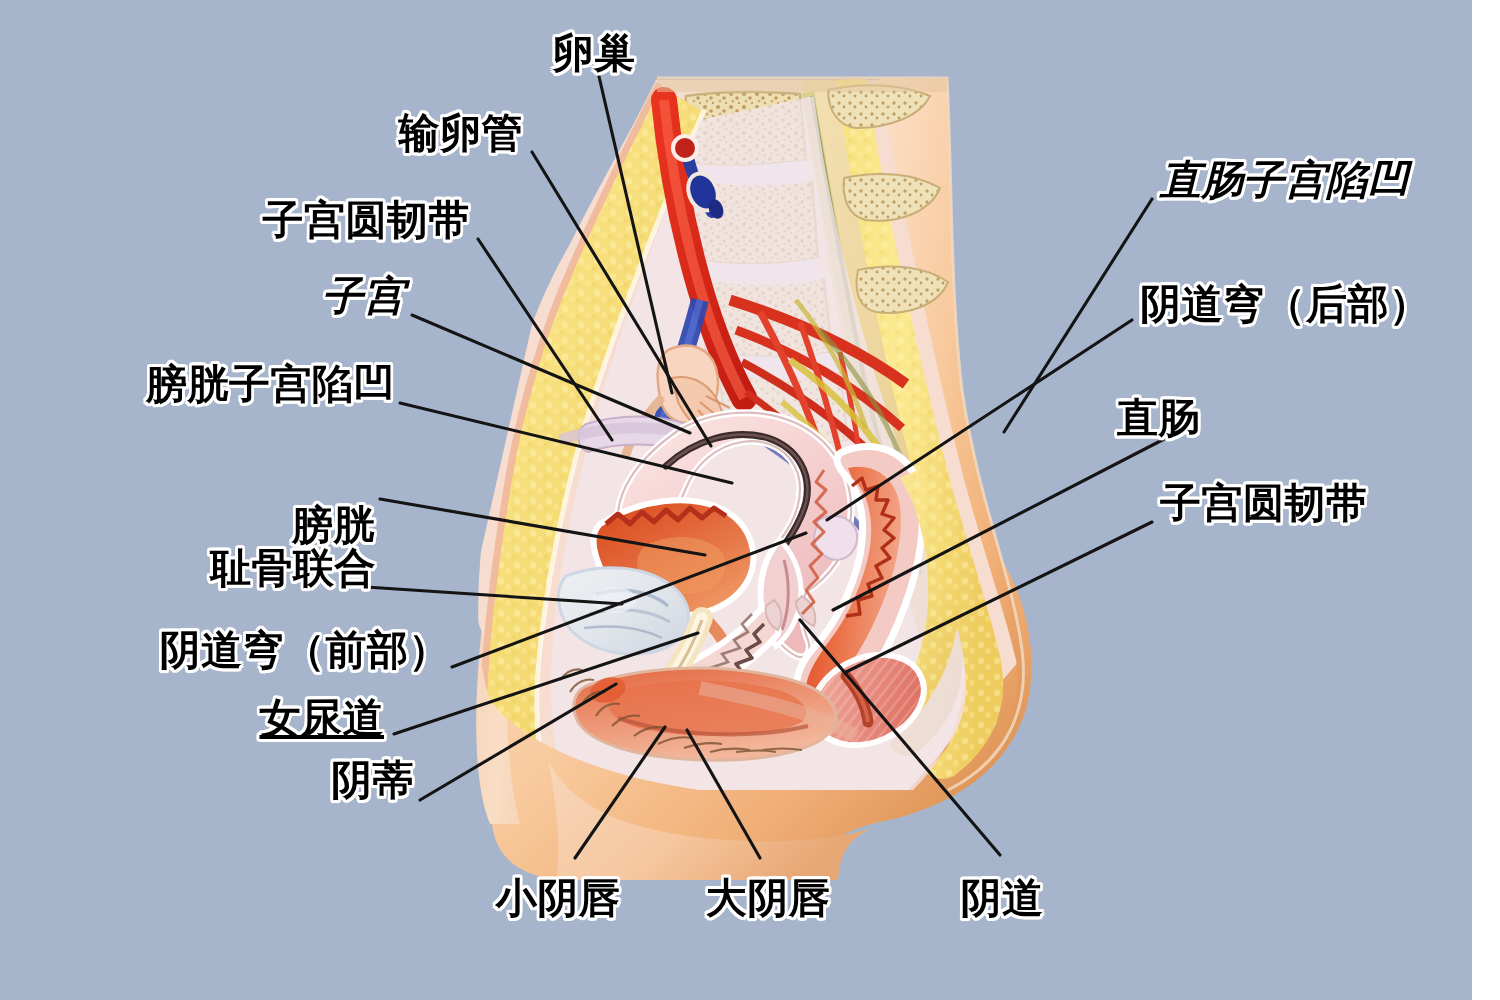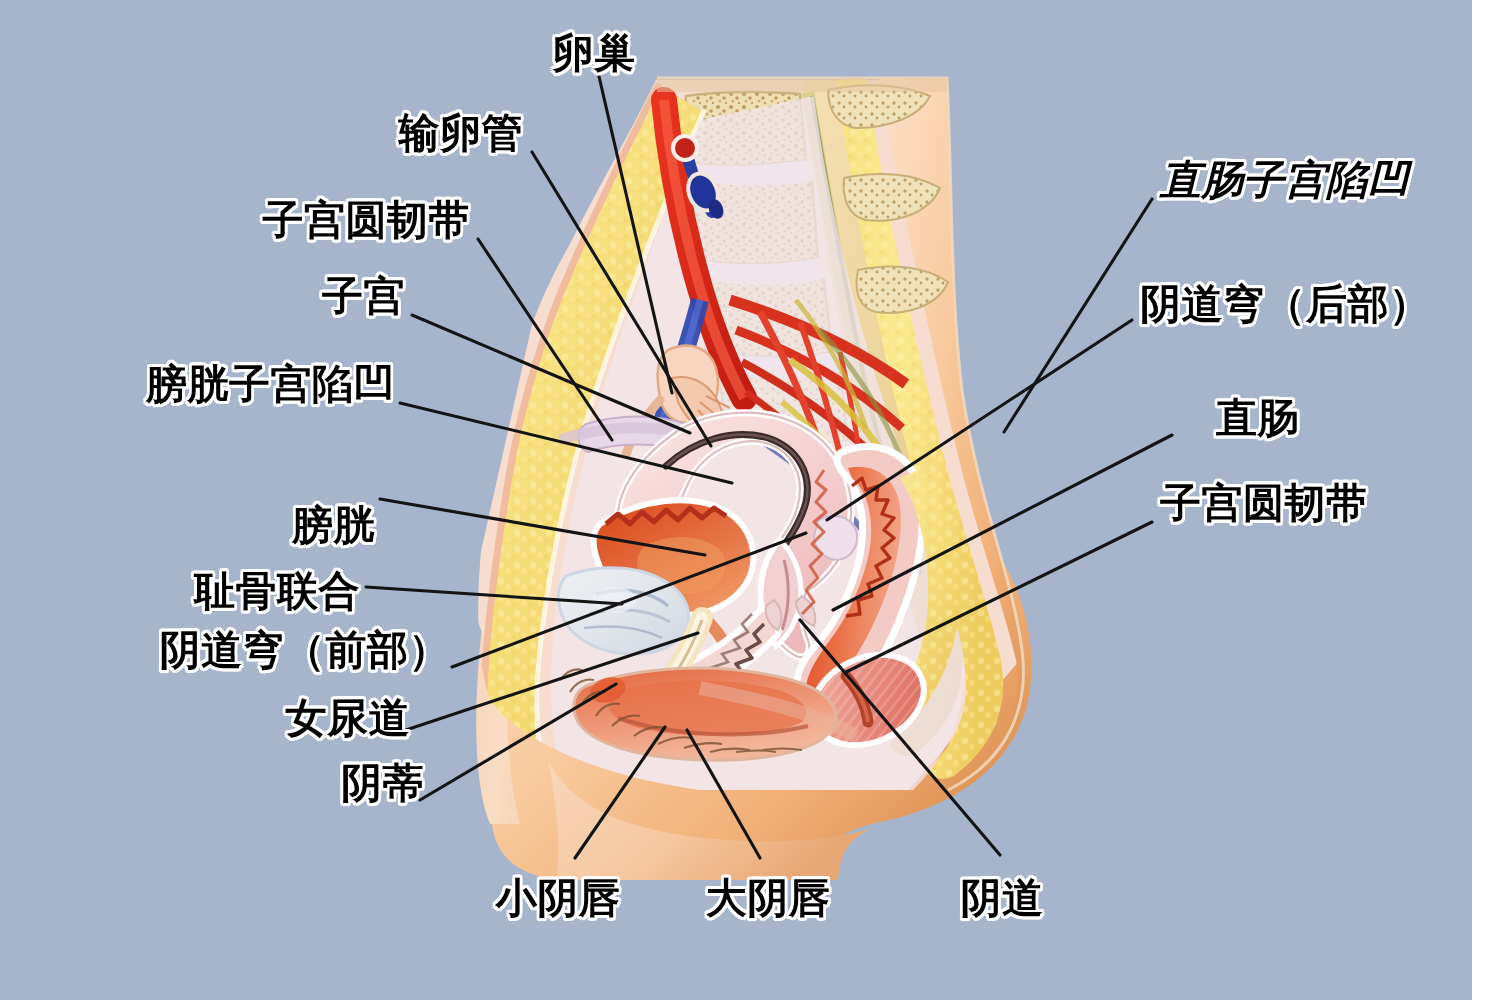--- a/index.html
+++ b/index.html
@@ -575,29 +575,29 @@
         <line x1="575" y1="858" x2="665" y2="727"></line>
         <line x1="760" y1="858" x2="687" y2="730"></line>
         <line x1="1000" y1="855" x2="800" y2="620"></line>
       </g>
   </svg>
 
   <div id="labels-layer">
       <div class="label center-anchor" style="left: 594px; top: 33px;">卵巢</div>
       <div class="label right-anchor" style="left: 523px; top: 113px;">输卵管</div>
       <div class="label right-anchor" style="left: 470px; top: 200px;">子宫圆韧带</div>
-      <div class="label right-anchor" style="left: 405px; top: 276px;">子宫</div>
+      <div class="label right-anchor" style="left: 405px; top: 276px; font-style: italic;">子宫</div>
       <div class="label right-anchor" style="left: 395px; top: 364px;">膀胱子宫陷凹</div>
       <div class="label right-anchor" style="left: 375px; top: 460px; margin-top: 45px;">膀胱</div>
-      <div class="label right-anchor" style="left: 360px; top: 548px; margin-top: 23px;">耻骨联合</div>
+      <div class="label right-anchor" style="left: 376px; top: 548px;">耻骨联合</div>
       <div class="label right-anchor" style="left: 450px; top: 630px;">阴道穹（前部）</div>
-      <div class="label right-anchor" style="left: 410px; top: 698px;">女尿道</div>
-      <div class="label right-anchor" style="left: 424px; top: 763px;">阴蒂</div>
+      <div class="label right-anchor" style="left: 384px; top: 698px; text-decoration: underline;">女尿道</div>
+      <div class="label right-anchor" style="left: 414px; top: 763px; font-family: Liberation Mono, monospace;">阴蒂</div>
       <div class="label" style="left: 1160px; top: 160px; font-style: italic;">直肠子宫陷凹</div>
       <div class="label" style="left: 1140px; top: 284px;">阴道穹（后部）</div>
-      <div class="label" style="left: 1216px; top: 398px;">直肠</div>
+      <div class="label" style="left: 1117px; top: 398px;">直肠</div>
       <div class="label" style="left: 1160px; top: 483px;">子宫圆韧带</div>
       <div class="label center-anchor" style="left: 558px; top: 878px;">小阴唇</div>
       <div class="label center-anchor" style="left: 768px; top: 878px;">大阴唇</div>
       <div class="label center-anchor" style="left: 1002px; top: 878px;">阴道</div>
     </div>
 
 </div>
 
 </body></html>

